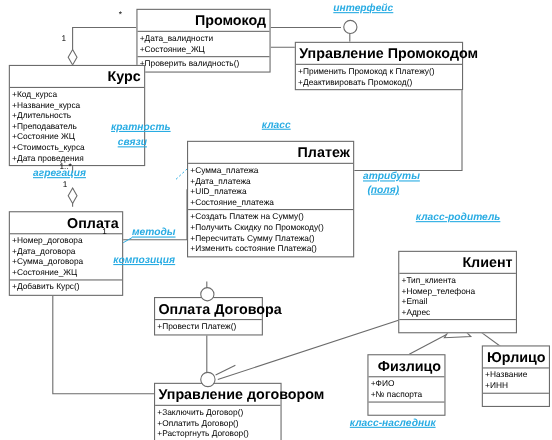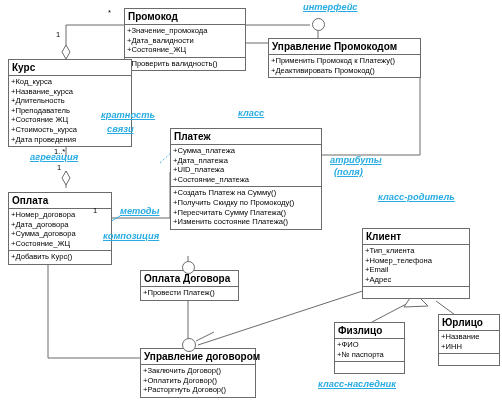--- a/index.html
+++ b/index.html
@@ -24,22 +24,22 @@
   }
   
   .uml {
     position: absolute;
     box-sizing: border-box;
     border: 1px solid #6b6b6b;
     background: #ffffff;
     z-index: 5;
   }
   .uml .title {
-    text-align: left;
-    font-size: 10px;
+    text-align: right;
+    font-size: 13px;
     font-weight: bold;
     color: #000000;
     padding: 2px 3px 2px 3px;
     border-bottom: 1px solid #6b6b6b;
     white-space: nowrap;
   }
   .uml .compart {
     padding: 1px 2px 2px 2px;
     border-bottom: 1px solid #6b6b6b;
   }
@@ -127,21 +127,20 @@
 
     <g stroke="#29ace3" fill="none" stroke-width="0.9" stroke-dasharray="2,2">
       <path d="M160 163 L190 135"></path>
       <path d="M108 223 L120 216" stroke-dasharray="0"></path>
     </g>
   </svg>
 
   <div class="uml" style="left:124px; top:8px; width:122px;">
     <div class="title">Промокод</div>
     <div class="compart">
-      <div class="row">+Значение_промокода</div>
       <div class="row">+Дата_валидности</div>
       <div class="row">+Состояние_ЖЦ</div>
     </div>
     <div class="compart last">
       <div class="row">+Проверить валидность()</div>
     </div>
   </div>
 
   <div class="uml" style="left:8px; top:59px; width:124px;">
     <div class="title">Курс</div>

